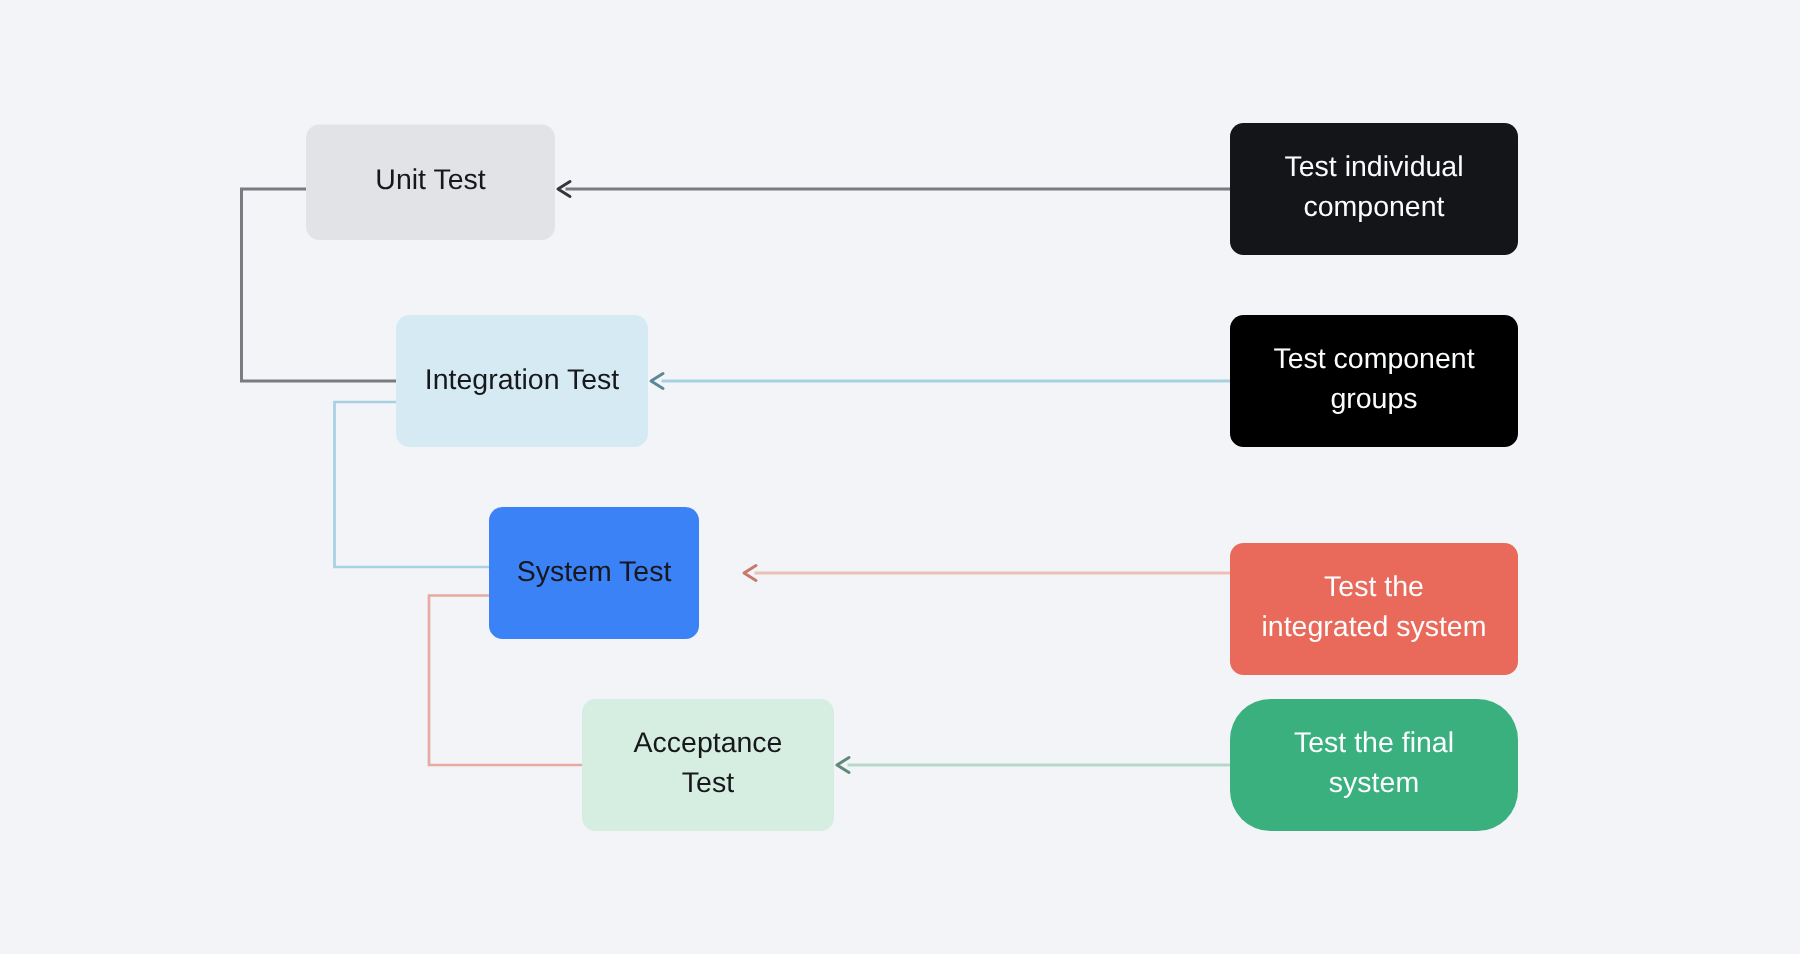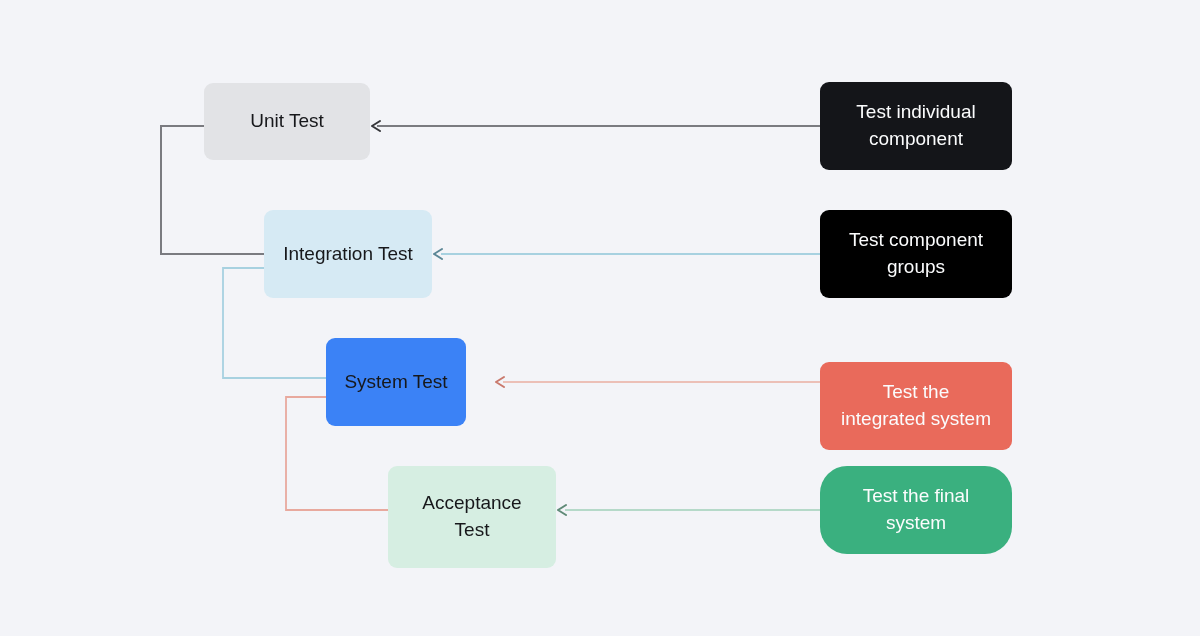--- a/index.html
+++ b/index.html
@@ -14,21 +14,21 @@
     position:absolute;display:flex;align-items:center;justify-content:center;
     text-align:center;border-radius:9px;
     font-size:19px;font-weight:500;line-height:1.42;
     padding:6px 18px;box-sizing:border-box;
   }
   
   .level{color:#17181b;}
   .level-unit       {left:204px;top:83px; width:166px;height:77px;background:#e2e3e6;}
   .level-integration{left:264px;top:210px;width:168px;height:88px;background:#d6eaf4;}
   .level-system     {left:326px;top:338px;width:140px;height:88px;background:#3b82f6;justify-content:center;}
-  .level-acceptance {left:388px;top:466px;width:168px;height:102px;background:#d6eee2;}
+  .level-acceptance {left:388px;top:466px;width:168px;height:88px;background:#d6eee2;}
   
   .desc{color:#fbfcfd;width:192px;height:88px;left:820px;}
   .desc-unit       {top:82px; background:#141519;}
   .desc-integration{top:210px;background:#000000;}
   .desc-system     {top:338px;background:#e96a5b;margin-top:24px;}
   .desc-acceptance {top:466px;background:#3ab07f;border-radius:27px;}
 </style>
 </head>
 <body>
 

